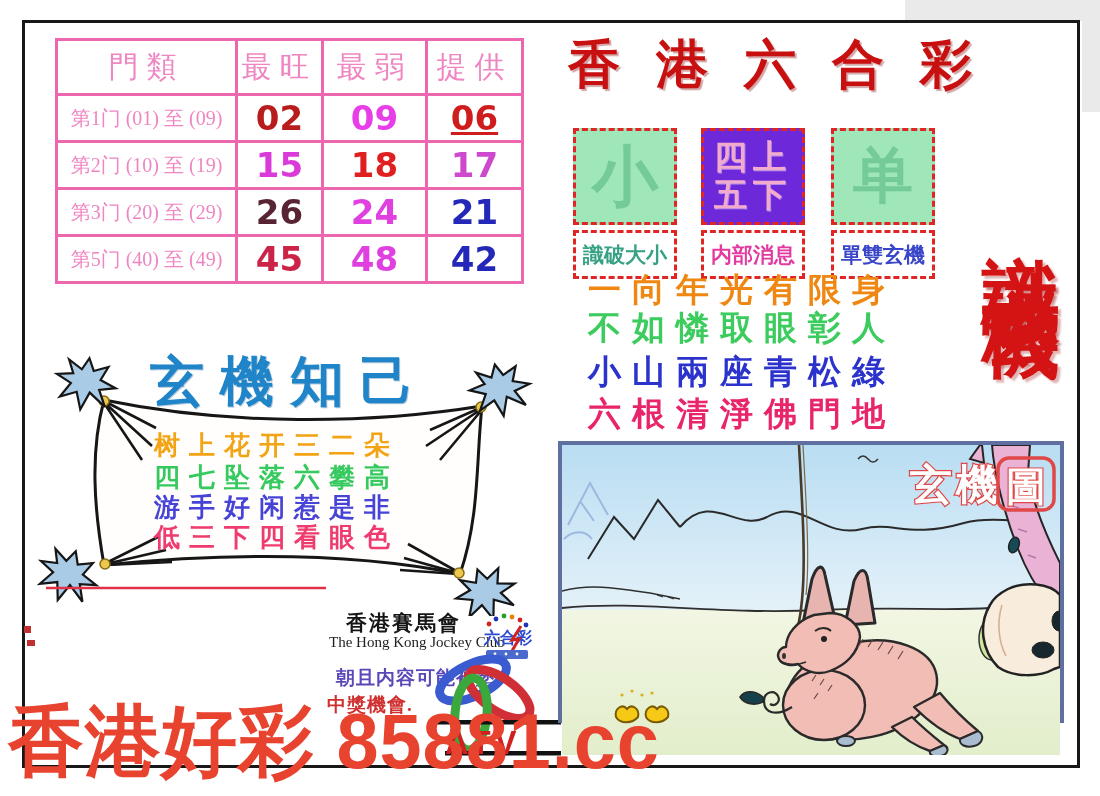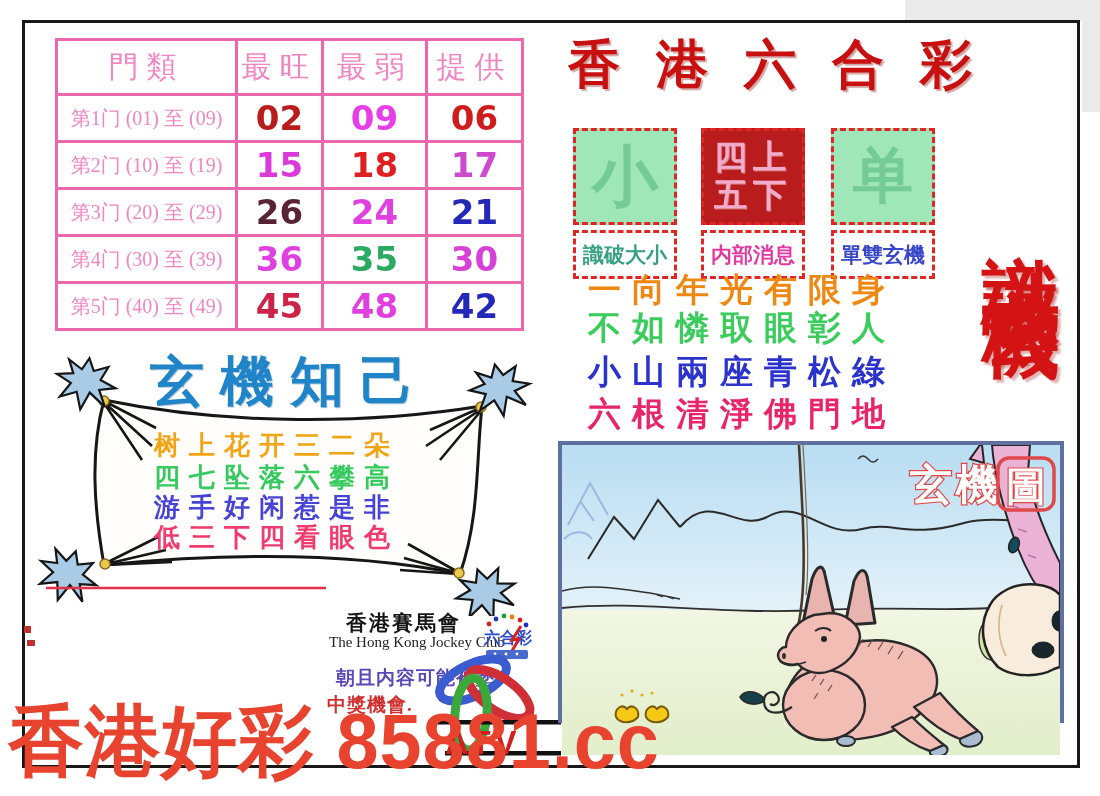--- a/index.html
+++ b/index.html
@@ -63,60 +63,54 @@
         <tr>
       <th>門類</th>
       <th>最旺</th>
       <th>最弱</th>
       <th>提供</th>
     </tr>
     <tr>
       <td class="cat">第1门 (01) 至 (09)</td>
       <td class="num" style="color: #b91c1c;">02</td>
       <td class="num" style="color: rgb(232, 62, 232);">09</td>
-      <td class="num" style="color: rgb(207, 29, 29);">06</td>
+      <td class="num" style="color: rgb(207, 29, 29); text-decoration: underline;">06</td>
     </tr>
     <tr>
       <td class="cat">第2门 (10) 至 (19)</td>
       <td class="num" style="color: rgb(217, 58, 217);">15</td>
       <td class="num" style="color: rgb(224, 32, 32);">18</td>
       <td class="num" style="color: rgb(207, 73, 207);">17</td>
     </tr>
     <tr>
       <td class="cat">第3门 (20) 至 (29)</td>
       <td class="num" style="color: rgb(88, 36, 51);">26</td>
       <td class="num" style="color: rgb(224, 64, 224);">24</td>
       <td class="num" style="color: rgb(36, 40, 184);">21</td>
-    </tr>
-    <tr>
-      <td class="cat">第4门 (30) 至 (39)</td>
-      <td class="num" style="color: rgb(224, 64, 224);">36</td>
-      <td class="num" style="color: rgb(43, 171, 98);">35</td>
-      <td class="num" style="color: rgb(216, 65, 216);">30</td>
     </tr>
     <tr>
       <td class="cat">第5门 (40) 至 (49)</td>
       <td class="num" style="color: rgb(204, 36, 72);">45</td>
       <td class="num" style="color: rgb(224, 64, 224);">48</td>
       <td class="num" style="color: rgb(36, 40, 184);">42</td>
     </tr>
   </tbody>
     </table>
 
   <div class="abs" id="mtitle">香港六合彩</div>
   <div class="abs" id="vtitle">識破玄機</div>
 
   <div class="hcol" style="left:573px;">
     <div class="hbox" style="background: rgb(159, 230, 184);">
       <span style="font: bold 66px &quot;Liberation Serif&quot;, serif; color: rgb(116, 203, 151);">小</span>
     </div>
     <div class="hlabel" style="color: rgb(54, 161, 131);">識破大小</div>
   </div>
   <div class="hcol" style="left:701px;">
-    <div class="hbox" style="background: #b91c1c;">
+    <div class="hbox" style="background: #6d28d9;">
       <span style="font: bold 33px / 1.15 &quot;Liberation Serif&quot;, serif; letter-spacing: 6px; text-shadow: rgba(255, 255, 255, 0.45) 1px 1px 0px; color: rgb(242, 170, 205);">四上</span>
       <span style="font: bold 33px / 1.15 &quot;Liberation Serif&quot;, serif; letter-spacing: 6px; text-shadow: rgba(255, 255, 255, 0.45) 1px 1px 0px; color: rgb(242, 170, 205);">五下</span>
     </div>
     <div class="hlabel" style="color: rgb(226, 58, 160);">内部消息</div>
   </div>
   <div class="hcol" style="left:831px;">
     <div class="hbox" style="background: rgb(159, 230, 184);">
       <span style="font: bold 60px &quot;Liberation Serif&quot;, serif; color: rgb(116, 203, 151);">单</span>
     </div>
     <div class="hlabel" style="color: rgb(57, 70, 200);">單雙玄機</div>

